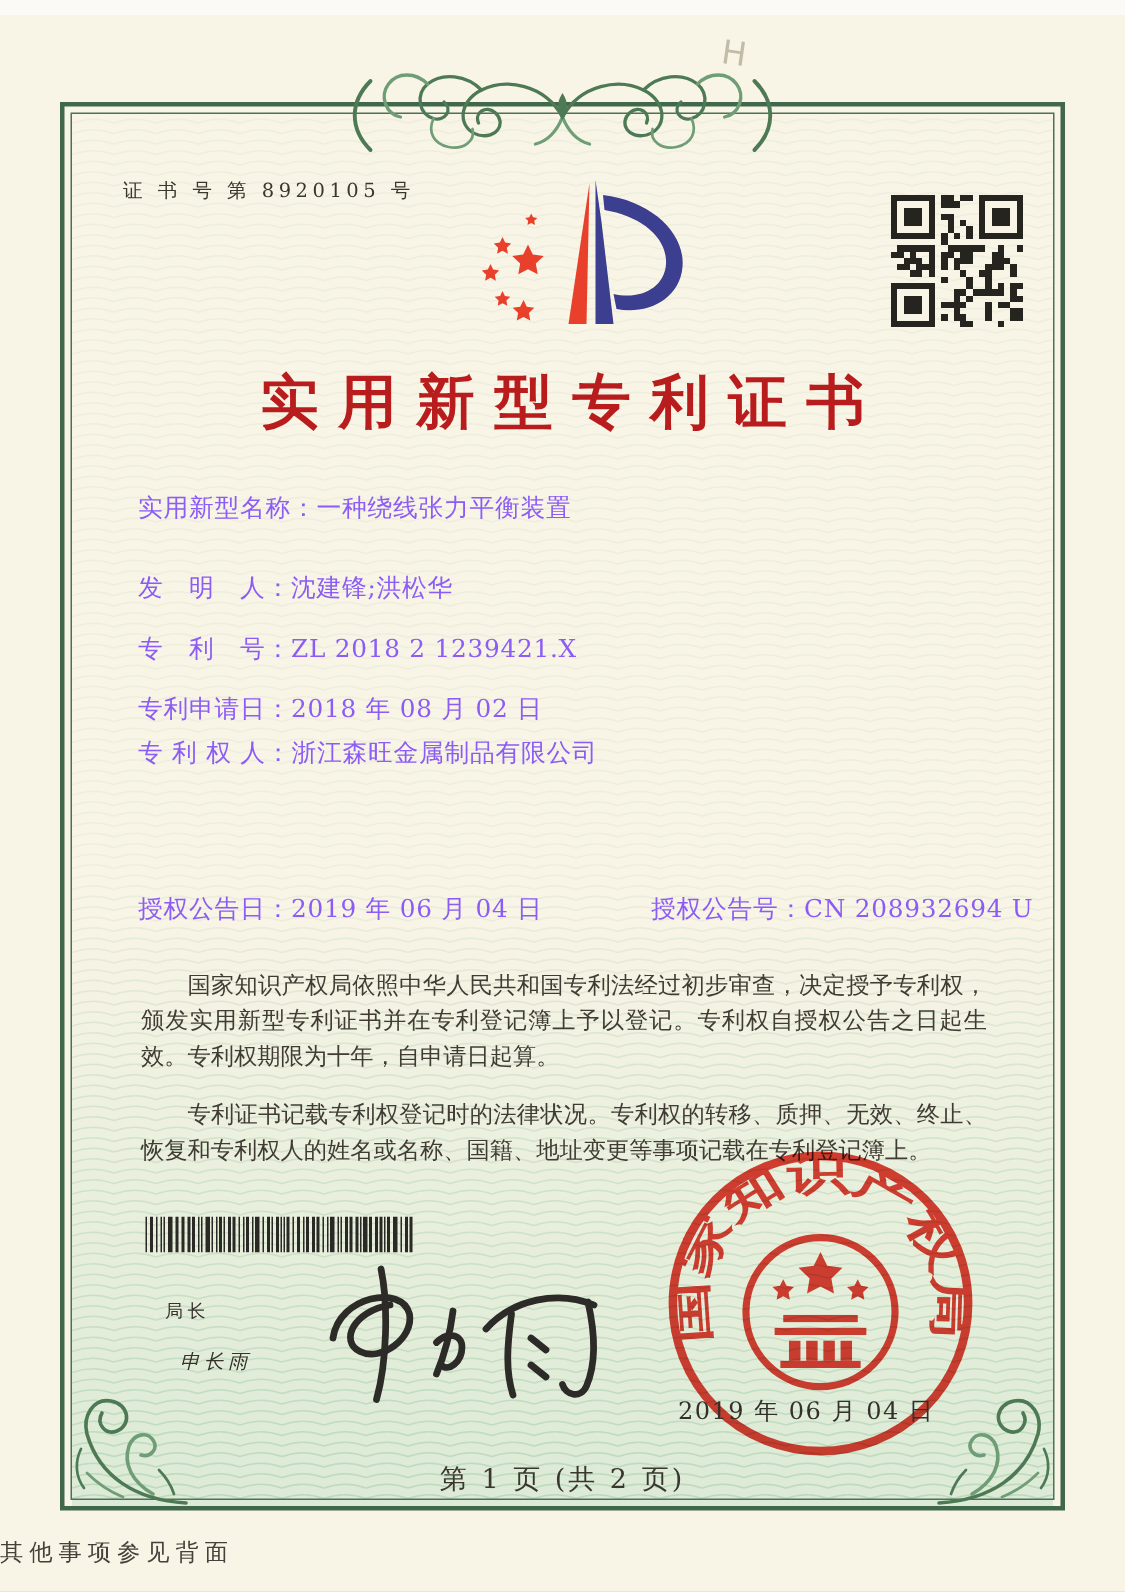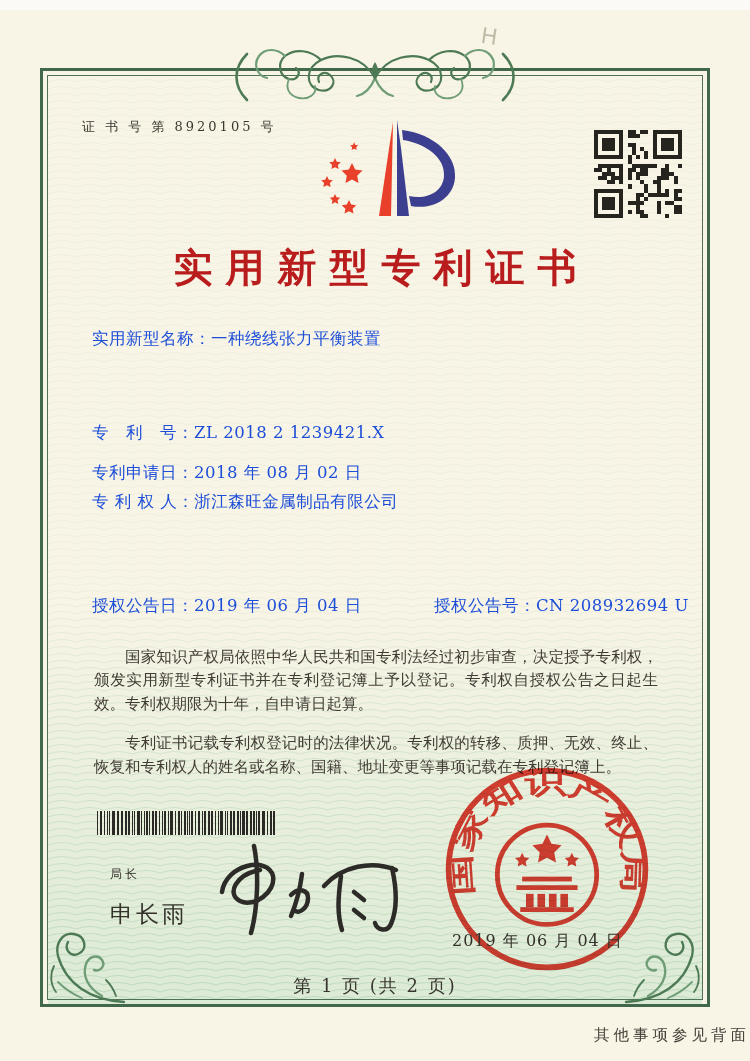--- a/index.html
+++ b/index.html
@@ -17,34 +17,34 @@
   .waves{position:absolute;left:48px;top:76px;pointer-events:none;}
   .tint{position:absolute;left:48px;top:76px;width:654px;height:928px;pointer-events:none;
         background:linear-gradient(180deg,rgba(248,240,234,0) 0%,rgba(240,245,230,0) 58%,rgba(208,231,205,.45) 82%,rgba(196,226,201,.55) 100%);}
   .cert-no{position:absolute;left:82px;top:118px;font-size:13px;letter-spacing:3px;color:#3a372f;}
   .pencil-mark{position:absolute;left:481px;top:24px;font-size:22px;color:rgba(150,140,115,.55);
                transform:rotate(8deg);font-family:"DejaVu Sans",sans-serif;}
   .logo{position:absolute;left:305px;top:108px;width:160px;height:122px;}
   .qr{position:absolute;left:594px;top:130px;width:88px;height:88px;}
   .title{position:absolute;left:0;top:241px;width:100%;text-align:center;
          font-size:39px;font-weight:700;letter-spacing:13px;color:#b91c1c;text-indent:13px;}
-  .field{position:absolute;left:92px;font-size:16.5px;letter-spacing:.5px;white-space:nowrap;color:#1d4ed8;}
+  .field{position:absolute;left:92px;font-size:16.5px;letter-spacing:.5px;white-space:nowrap;color:#8b5cf6;}
   .field .lab{display:inline-block;min-width:100px;}
   .grant2{position:absolute;left:342px;top:0;}
   .paras{position:absolute;left:78px;top:630px;width:596px;font-size:15.5px;line-height:23.4px;
          text-align:justify;color:#403c34;}
   .paras p{margin:16px;text-indent:2em;}
   .barcode{position:absolute;left:95px;top:811px;width:188px;height:24px;}
   .post{position:absolute;left:110px;top:866px;font-size:12px;letter-spacing:3px;}
-  .signer-name{position:absolute;left:110px;top:899px;font-size:23px;letter-spacing:3px;}
+  .signer-name{position:absolute;left:120px;top:899px;font-size:13px;letter-spacing:3px;font-style:italic;}
   .signature{position:absolute;left:196px;top:840px;width:210px;height:98px;}
   .seal{position:absolute;left:440px;top:762px;width:214px;height:214px;mix-blend-mode:multiply;opacity:.92;}
   .seal-date{position:absolute;left:452px;top:931px;font-size:16px;letter-spacing:1px;color:#33302a;z-index:3;}
   .page-info{position:absolute;left:0;top:974px;width:100%;text-align:center;font-size:18px;letter-spacing:2px;color:#3a372f;}
-  .back-note{position:absolute;left:0;top:1025px;width:100%;text-align:right;font-size:15.5px;letter-spacing:4px;color:#45413a;}
+  .back-note{position:absolute;left:0;top:1025px;width:100%;text-align:left;font-size:15.5px;letter-spacing:4px;color:#45413a;}
   .ornament-top{position:absolute;left:225px;top:42px;width:300px;height:64px;}
   .ornament-bl{position:absolute;left:44px;top:922px;width:86px;height:84px;}
   .ornament-br{position:absolute;right:44px;top:922px;width:86px;height:84px;transform:scaleX(-1);}
   svg{display:block;}
 </style>
 </head>
 <body>
 
 <div class="page">
 
@@ -365,20 +365,23 @@
       <rect x="0" y="14" width="7" height="7" fill="#26241f"></rect>
       <rect x="1" y="15" width="5" height="5" fill="#f8f4e6"></rect>
       <rect x="2" y="16" width="3" height="3" fill="#26241f"></rect>
     </svg>
 
   <div class="title">实用新型专利证书</div>
 
   <div class="field" style="top:328px">
     <span class="lab">实用新型名称：</span><span>一种绕线张力平衡装置</span>
   </div>
+  <div class="field" style="top:381px">
+    <span class="lab">发　明　人：</span><span>沈建锋;洪松华</span>
+  </div>
   <div class="field" style="top:422px">
     <span class="lab">专　利　号：</span><span>ZL 2018 2 1239421.X</span>
   </div>
   <div class="field" style="top:462px">
     <span class="lab">专利申请日：</span><span>2018 年 08 月 02 日</span>
   </div>
   <div class="field" style="top:491px">
     <span class="lab">专 利 权 人：</span><span>浙江森旺金属制品有限公司</span>
   </div>
   <div class="field" style="top:595px">

